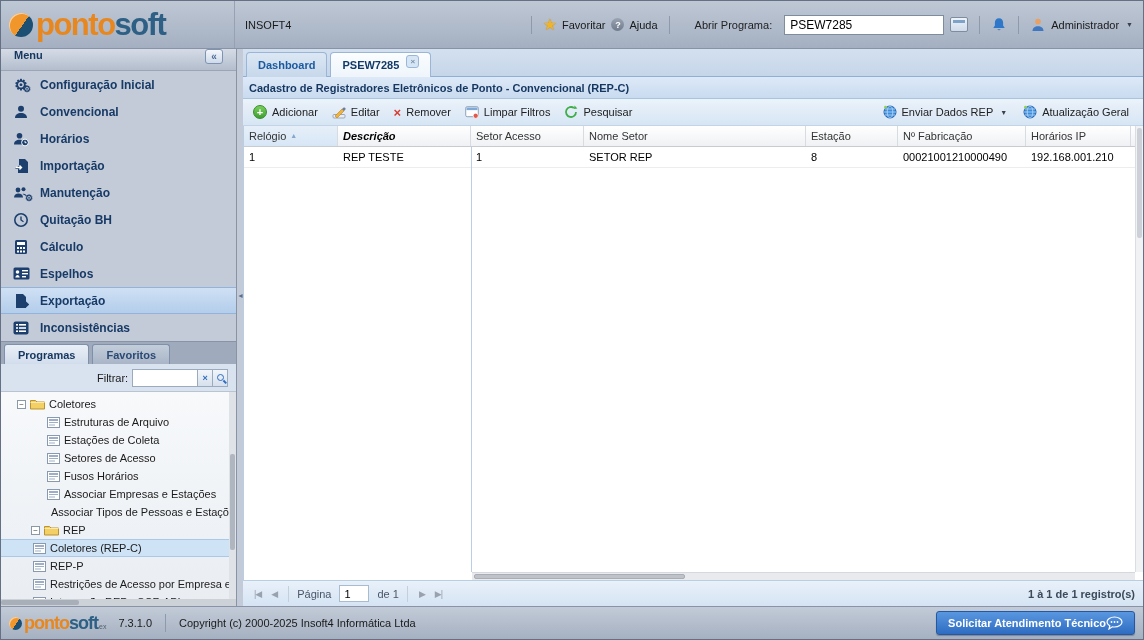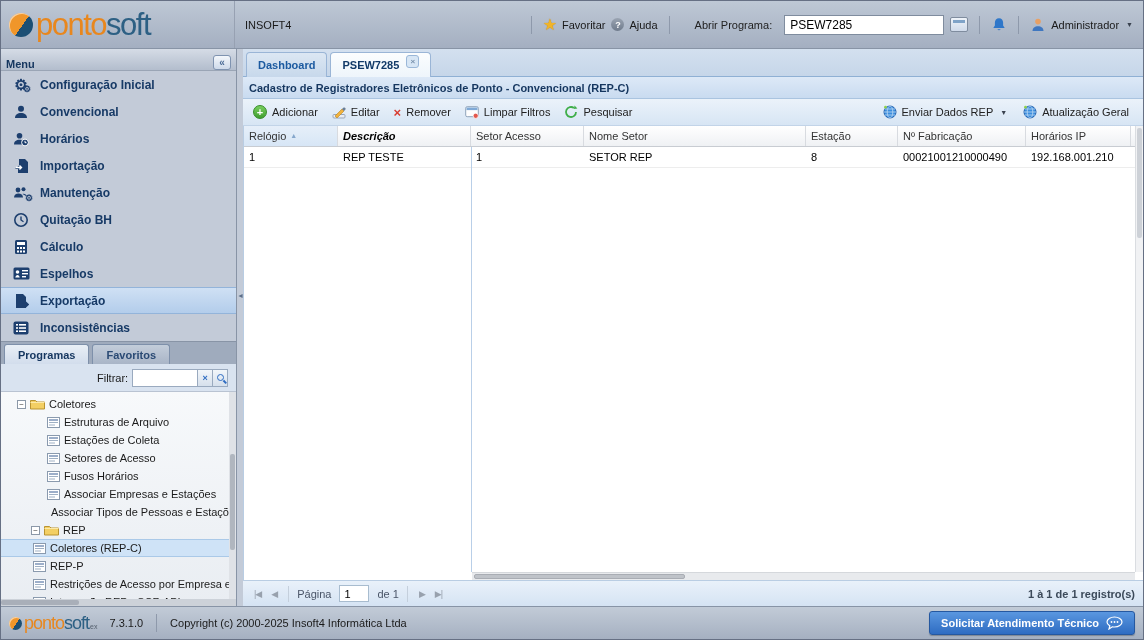--- a/index.html
+++ b/index.html
@@ -4,42 +4,42 @@
 <style>
   *{margin:0;padding:0;box-sizing:border-box;}
   html,body{width:1144px;height:640px;overflow:hidden;}
   body{font-family:"Liberation Sans",sans-serif;font-size:11px;color:#222;background:#fff;}
   .app{position:relative;width:1144px;height:640px;border:1px solid #667084;display:flex;flex-direction:column;background:#c3cbd8;}
 
   
   .topbar{height:48px;flex:0 0 48px;display:flex;align-items:center;background:linear-gradient(#bec8d5,#a4afc1);border-bottom:1px solid #8894a6;}
   .logo{width:234px;height:100%;display:flex;align-items:center;padding-left:8px;border-right:1px solid #97a1b2;}
   .logo-mark{width:24px;height:24px;border-radius:50%;background:linear-gradient(125deg,#f0962a 54%,#1c4f74 54%);margin-right:3px;box-shadow:inset 1px 1px 0 rgba(255,255,255,.55);}
-  .logo-text{font-size:31px;font-weight:normal;letter-spacing:-1.5px;line-height:1;}
+  .logo-text{font-size:31px;font-weight:bold;letter-spacing:-1.5px;line-height:1;}
   .lp{color:#e8871e;}
   .ls{color:#2d6084;}
   .applabel{margin-left:10px;font-size:11px;color:#1a1a1a;}
   .hright{margin-left:auto;display:flex;align-items:center;padding-right:10px;gap:6px;}
   .vsep{width:1px;height:18px;background:#8e99ab;margin:0 5px;}
   .hbtn{display:flex;align-items:center;gap:5px;cursor:default;color:#1a1a1a;}
   .star{color:#f0b429;font-size:16px;text-shadow:0 0 1px #b57d12;line-height:1;}
   .helpdot{width:13px;height:13px;border-radius:50%;background:linear-gradient(#9aa4b2,#6f7b8c);color:#fff;font-size:9px;font-weight:bold;display:flex;align-items:center;justify-content:center;}
   .openlbl{font-weight:normal;margin-left:14px;}
   .prog-input{width:160px;height:20px;border:1px solid #7f8c9e;background:#fff;font-family:"Liberation Sans",sans-serif;font-size:12px;padding:0 5px;margin-left:6px;}
   .miniwin{width:18px;height:15px;border:1px solid #7f8c9e;border-radius:2px;background:linear-gradient(#eef3f9,#cfdaea);position:relative;}
   .miniwin::after{content:"";position:absolute;left:2px;top:2px;right:2px;height:3px;background:#7fa3c8;}
   .belliconwrap,.personwrap{display:flex;align-items:center;}
   .careticon{font-size:7px;color:#39414e;margin-left:2px;}
 
   
   .bodyrow{flex:1 1 auto;display:flex;min-height:0;position:relative;}
 
   
   .sidebar{width:236px;flex:0 0 236px;display:flex;flex-direction:column;background:#c3cbd8;border-right:1px solid #8894a6;min-height:0;}
-  .menuhdr{height:22px;flex:0 0 22px;display:flex;align-items:flex-end;padding:0 5px;background:linear-gradient(#d5dce6,#b3bdcd);border-bottom:1px solid #9aa5b5;}
+  .menuhdr{height:22px;flex:0 0 22px;display:flex;align-items:flex-start;padding:0 13px;background:linear-gradient(#d5dce6,#b3bdcd);border-bottom:1px solid #9aa5b5;}
   .menuhdr .mtitle{font-weight:bold;color:#15365f;font-size:11px;}
   .collapsebtn{margin-left:auto;width:18px;height:15px;border:1px solid #7f93b0;border-radius:3px;background:linear-gradient(#f4f7fb,#cedaea);color:#4a6b96;font-size:10px;font-weight:bold;display:flex;align-items:center;justify-content:center;line-height:1;}
   .menulist{flex:0 0 auto;}
   .mitem{height:27px;display:flex;align-items:center;padding-left:10px;gap:9px;color:#173a66;font-size:12px;font-weight:bold;cursor:default;}
   .mitem .micon{width:20px;display:flex;align-items:center;justify-content:center;color:#1d3f6e;position:relative;}
   .mitem.sel{background:linear-gradient(#cfe0f4,#b3cdeb);border-top:1px solid #93b4da;border-bottom:1px solid #93b4da;}
   .gearbig{font-size:15px;line-height:1;}
   .gearsmall{font-size:9px;line-height:1;position:absolute;right:0;bottom:-2px;}
   .gearmini{font-size:9px;line-height:1;position:absolute;right:-2px;bottom:-2px;color:#1d3f6e;}
 
@@ -111,21 +111,21 @@
   .records{margin-left:auto;font-weight:bold;color:#3c4a5a;}
 
   
   .footer{height:33px;flex:0 0 33px;display:flex;align-items:center;padding:0 8px;gap:8px;background:linear-gradient(#c2cbd7,#a5b0c1);border-top:1px solid #8894a6;}
   .flogo{display:flex;align-items:baseline;}
   .flogo .logo-mark{width:13px;height:13px;margin-right:2px;align-self:center;}
   .flogo .logo-text{font-size:18px;letter-spacing:-1px;}
   .logosuffix{font-size:7px;color:#55606e;margin-left:1px;}
   .fversion{color:#1a1a1a;margin-left:4px;}
   .fcopy{color:#1a1a1a;}
-  .supportbtn{margin-left:auto;height:24px;display:flex;align-items:center;gap:7px;padding:0 11px;background:linear-gradient(#5a97e0,#2e6cc2);border:1px solid #2558a0;border-radius:3px;color:#fff;font-weight:bold;box-shadow:0 1px 1px rgba(0,0,0,.25);}
+  .supportbtn{margin-left:auto;height:24px;display:flex;align-items:center;padding:0 11px;background:linear-gradient(#5a97e0,#2e6cc2);border:1px solid #2558a0;border-radius:3px;color:#fff;font-weight:bold;box-shadow:0 1px 1px rgba(0,0,0,.25);}
 </style>
 </head>
 <body>
 
 <div class="app">
 
   <div class="topbar">
     <div class="logo">
       <span class="logo-mark"></span>
       <span class="logo-text"><span class="lp">ponto</span><span class="ls">soft</span></span>

